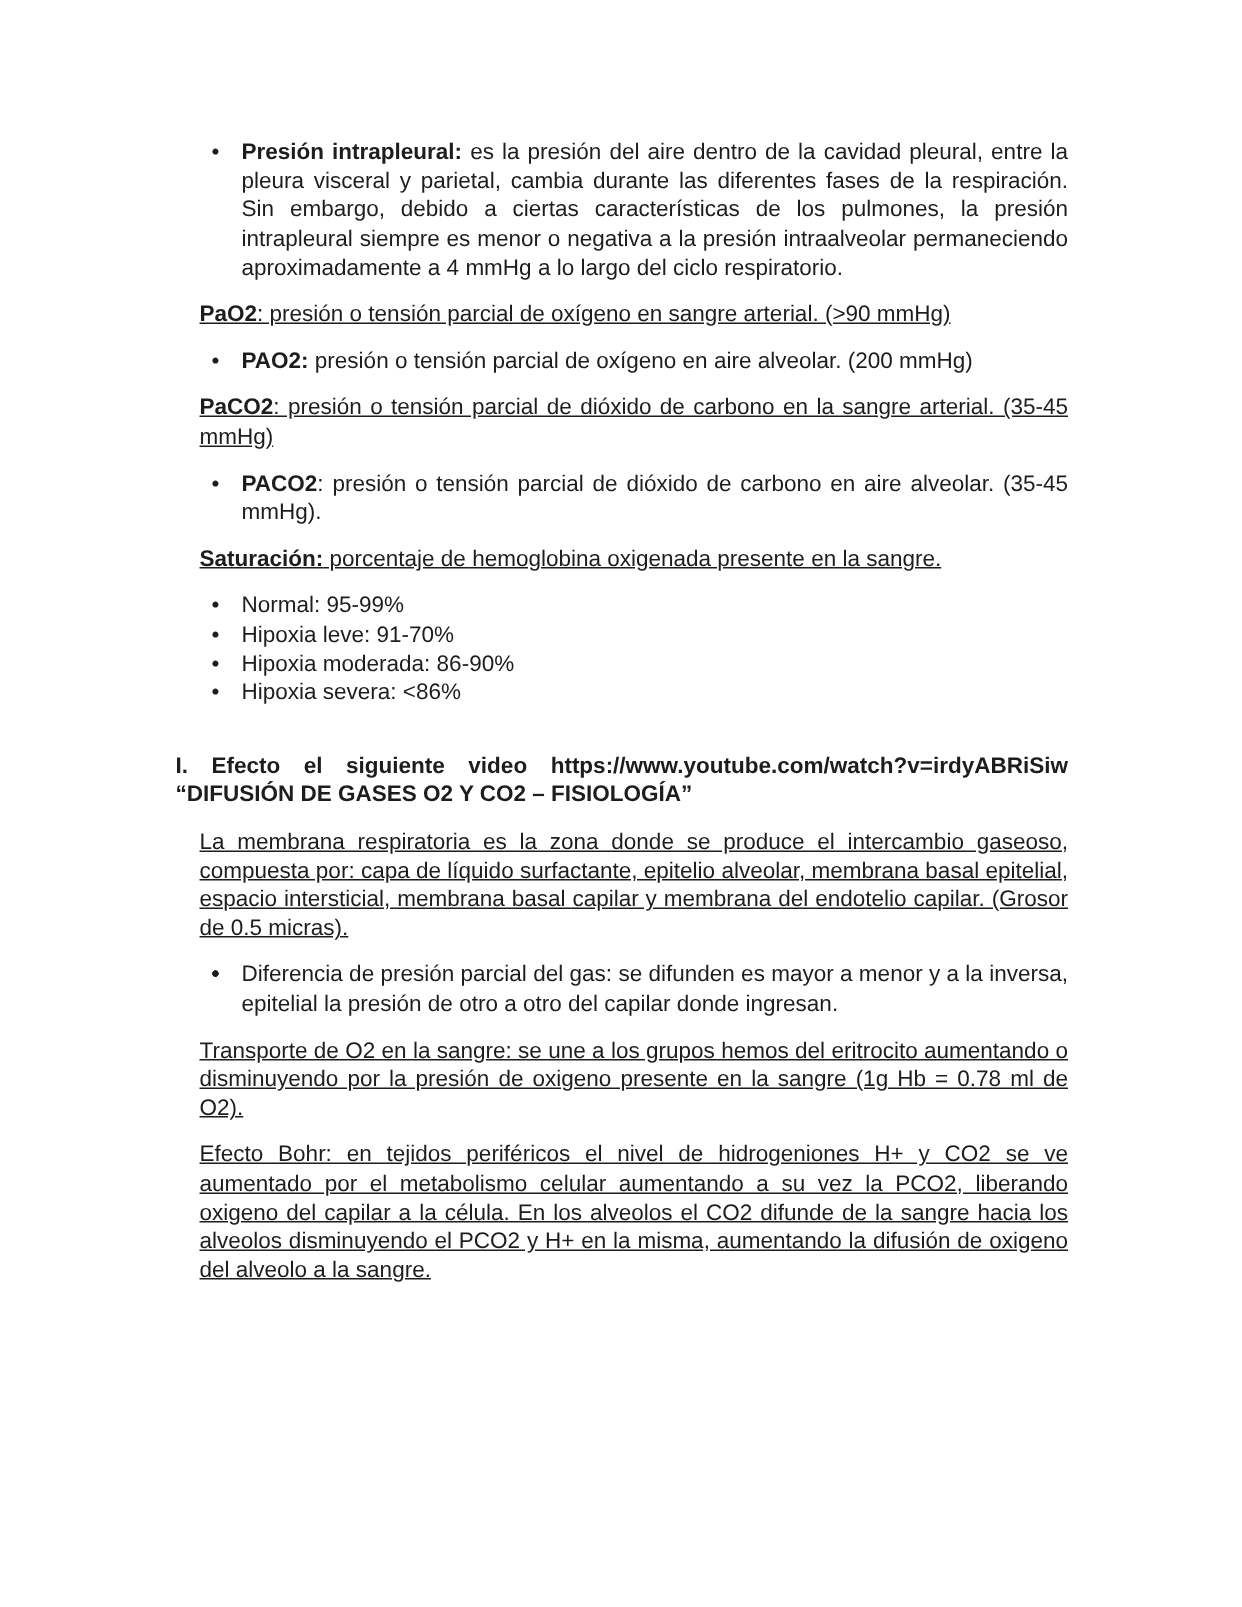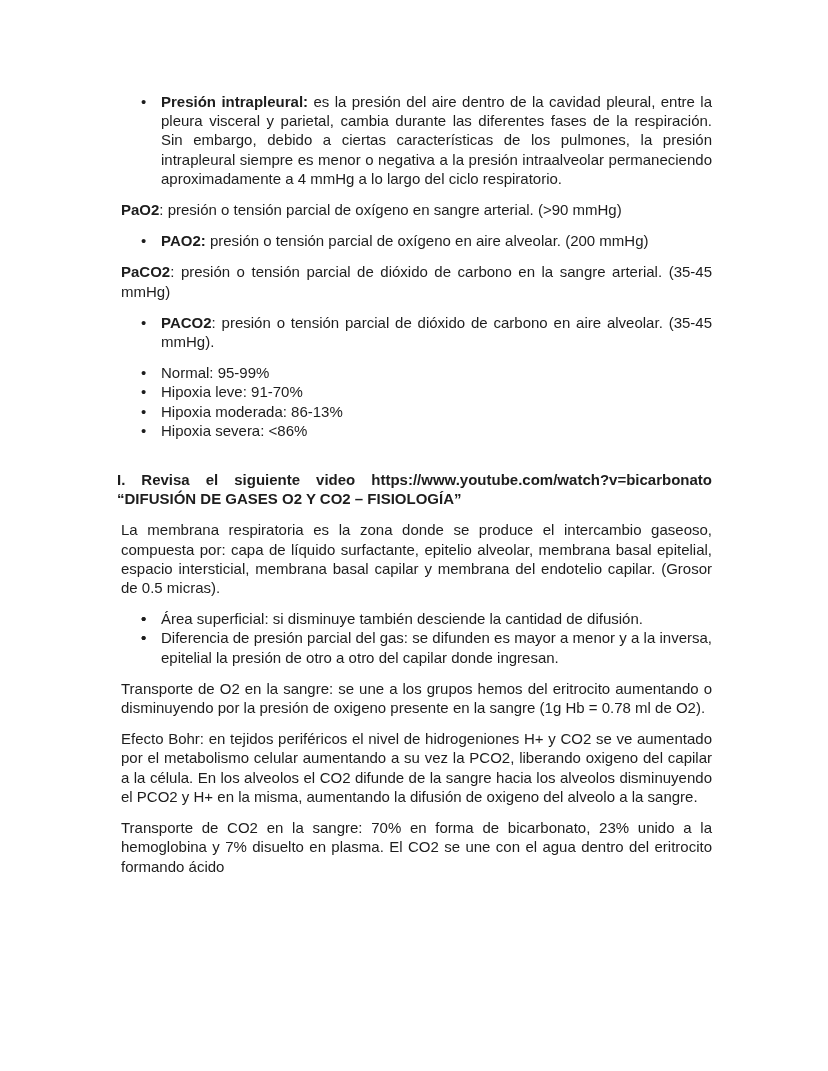--- a/index.html
+++ b/index.html
@@ -17,22 +17,23 @@
     font-family: "Liberation Sans", sans-serif;
     color: #1d1d1d;
     font-size: 15px;
     line-height: 19.2px;
   }
   .content {
     box-sizing: border-box;
     padding: 92px 116px 0 117px;
   }
   .para {
-    margin: 0 0 12px 4px;
+    margin: 0 0 12px 16px;
     text-align: justify;
+    text-decoration: underline;
   }
   .para:last-child { margin-bottom: 0; }
   .lead { font-weight: bold; }
   .bullet-item {
     position: relative;
     padding-left: 44px;
     margin: 0 0 12px 0;
     text-align: justify;
   }
   .bullet-item .marker {
@@ -68,66 +69,66 @@
     </div>
 
     <p class="para">
       <span class="lead">PaCO2</span><span>: presión o tensión parcial de dióxido de carbono en la sangre arterial. (35-45 mmHg)</span>
     </p>
 
     <div class="bullet-item">
       <span class="marker">•</span><span class="lead">PACO2</span><span>: presión o tensión parcial de dióxido de carbono en aire alveolar. (35-45 mmHg).</span>
     </div>
 
+    <p class="para">
+      <span class="lead">Saturación:</span><span> porcentaje de hemoglobina oxigenada presente en la sangre.</span>
+    </p>
 
     <div class="tight-list">
       <div class="bullet-item">
         <span class="marker">•</span><span>Normal: 95-99%</span>
       </div>
       <div class="bullet-item">
         <span class="marker">•</span><span>Hipoxia leve: 91-70%</span>
       </div>
       <div class="bullet-item">
-        <span class="marker">•</span><span>Hipoxia moderada: 86-13%</span>
+        <span class="marker">•</span><span>Hipoxia moderada: 86-90%</span>
       </div>
       <div class="bullet-item">
         <span class="marker">•</span><span>Hipoxia severa: &lt;86%</span>
       </div>
     </div>
 
     <p class="heading">
-      <span>I. Revisa el siguiente video </span><span class="url">https://www.youtube.com/watch?v=bicarbonato</span><span> “DIFUSIÓN DE GASES O2 Y CO2 – FISIOLOGÍA”</span>
+      <span>I. Efecto el siguiente video </span><span class="url">https://www.youtube.com/watch?v=irdyABRiSiw</span><span> “DIFUSIÓN DE GASES O2 Y CO2 – FISIOLOGÍA”</span>
     </p>
 
     <p class="para">
       <span>La membrana respiratoria es la zona donde se produce el intercambio gaseoso, compuesta por: capa de líquido surfactante, epitelio alveolar, membrana basal epitelial, espacio intersticial, membrana basal capilar y membrana del endotelio capilar. (Grosor de 0.5 micras).</span>
     </p>
 
 
     <div class="tight-list">
       <div class="bullet-item">
         <span class="marker">•</span>
       </div>
       <div class="bullet-item">
-        <span class="marker">•</span><span>Área superficial: si disminuye también desciende la cantidad de difusión.</span>
+        <span class="marker">•</span>
       </div>
       <div class="bullet-item">
         <span class="marker">•</span>
       </div>
       <div class="bullet-item" style="text-align: justify;">
         <span class="marker">•</span><span>Diferencia de presión parcial del gas: se difunden es mayor a menor y a la inversa, epitelial la presión de otro a otro del capilar donde ingresan.</span>
       </div>
     </div>
 
     <p class="para">
       <span>Transporte de O2 en la sangre: se une a los grupos hemos del eritrocito aumentando o disminuyendo por la presión de oxigeno presente en la sangre (1g Hb = 0.78 ml de O2).</span>
     </p>
 
     <p class="para">
       <span>Efecto Bohr: en tejidos periféricos el nivel de hidrogeniones H+ y CO2 se ve aumentado por el metabolismo celular aumentando a su vez la PCO2, liberando oxigeno del capilar a la célula. En los alveolos el CO2 difunde de la sangre hacia los alveolos disminuyendo el PCO2 y H+ en la misma, aumentando la difusión de oxigeno del alveolo a la sangre.</span>
     </p>
 
-    <p class="para">
-      <span>Transporte de CO2 en la sangre: 70% en forma de bicarbonato, 23% unido a la hemoglobina y 7% disuelto en plasma. El CO2 se une con el agua dentro del eritrocito formando ácido</span>
-    </p>
 
   </div>
 </div>
 
 </body></html>

